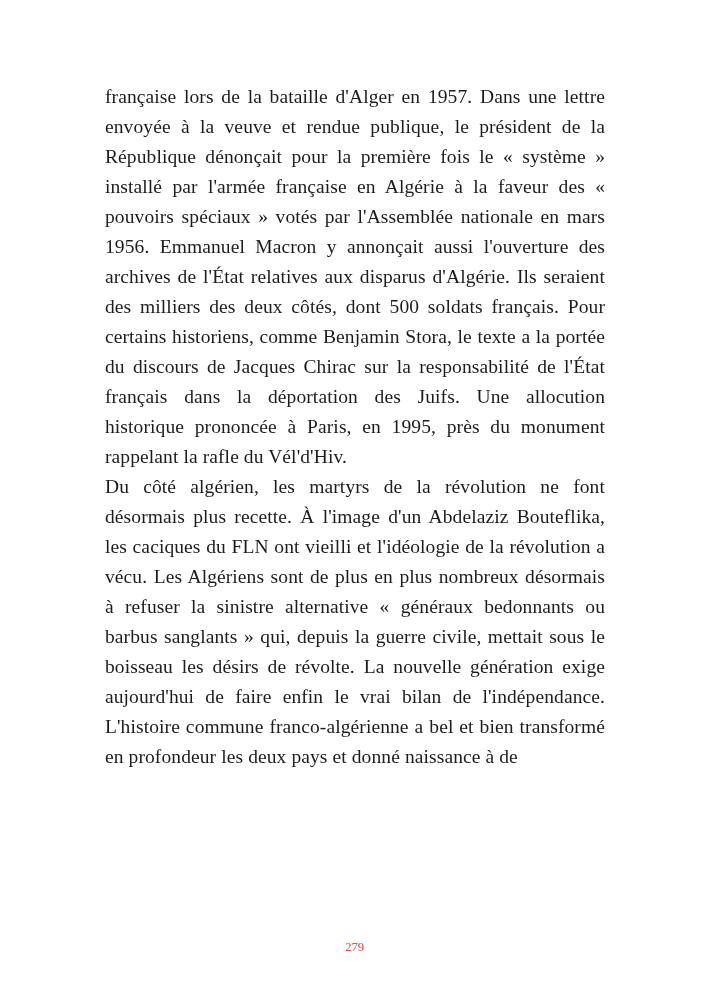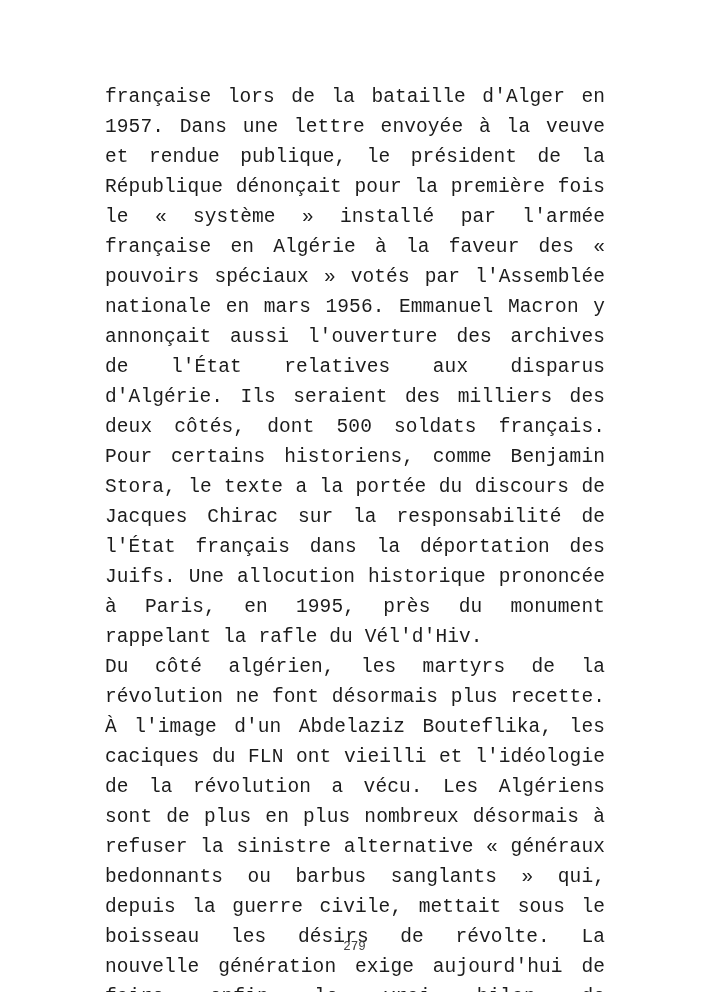--- a/index.html
+++ b/index.html
@@ -12,21 +12,20 @@
     background: #ffffff;
     font-family: "Liberation Serif", serif;
     color: #1c1c1c;
     overflow: hidden;
   }
   .page {
     position: relative;
     width: 709px;
     height: 863px;
     background: #ffffff;
-    font-family: Liberation Mono, monospace;
   }
   .text-block {
     position: absolute;
     left: 105px;
     top: 82px;
     width: 500px;
   }
   .para {
     margin: 0;
     font-size: 19.5px;
@@ -35,21 +34,21 @@
     text-justify: inter-word;
     letter-spacing: 0.1px;
   }
   .page-number {
     position: absolute;
     left: 0;
     right: 0;
     top: 940px;
     text-align: center;
     font-size: 12.5px;
-    color: #404040;
+    color: #ef4444;
   }
 </style>
 </head>
 <body>
 
 <div class="page">
   <div class="text-block">
     <p class="para">française lors de la bataille d'Alger en 1957. Dans une lettre envoyée à la veuve et rendue publique, le président de la République dénonçait pour la première fois le « système » installé par l'armée française en Algérie à la faveur des « pouvoirs spéciaux » votés par l'Assemblée nationale en mars 1956. Emmanuel Macron y annonçait aussi l'ouverture des archives de l'État relatives aux disparus d'Algérie. Ils seraient des milliers des deux côtés, dont 500 soldats français. Pour certains historiens, comme Benjamin Stora, le texte a la portée du discours de Jacques Chirac sur la responsabilité de l'État français dans la déportation des Juifs. Une allocution historique prononcée à Paris, en 1995, près du monument rappelant la rafle du Vél'd'Hiv.</p>
     <p class="para">Du côté algérien, les martyrs de la révolution ne font désormais plus recette. À l'image d'un Abdelaziz Bouteflika, les caciques du FLN ont vieilli et l'idéologie de la révolution a vécu. Les Algériens sont de plus en plus nombreux désormais à refuser la sinistre alternative « généraux bedonnants ou barbus sanglants » qui, depuis la guerre civile, mettait sous le boisseau les désirs de révolte. La nouvelle génération exige aujourd'hui de faire enfin le vrai bilan de l'indépendance. L'histoire commune franco-algérienne a bel et bien transformé en profondeur les deux pays et donné naissance à de</p>
   </div>

